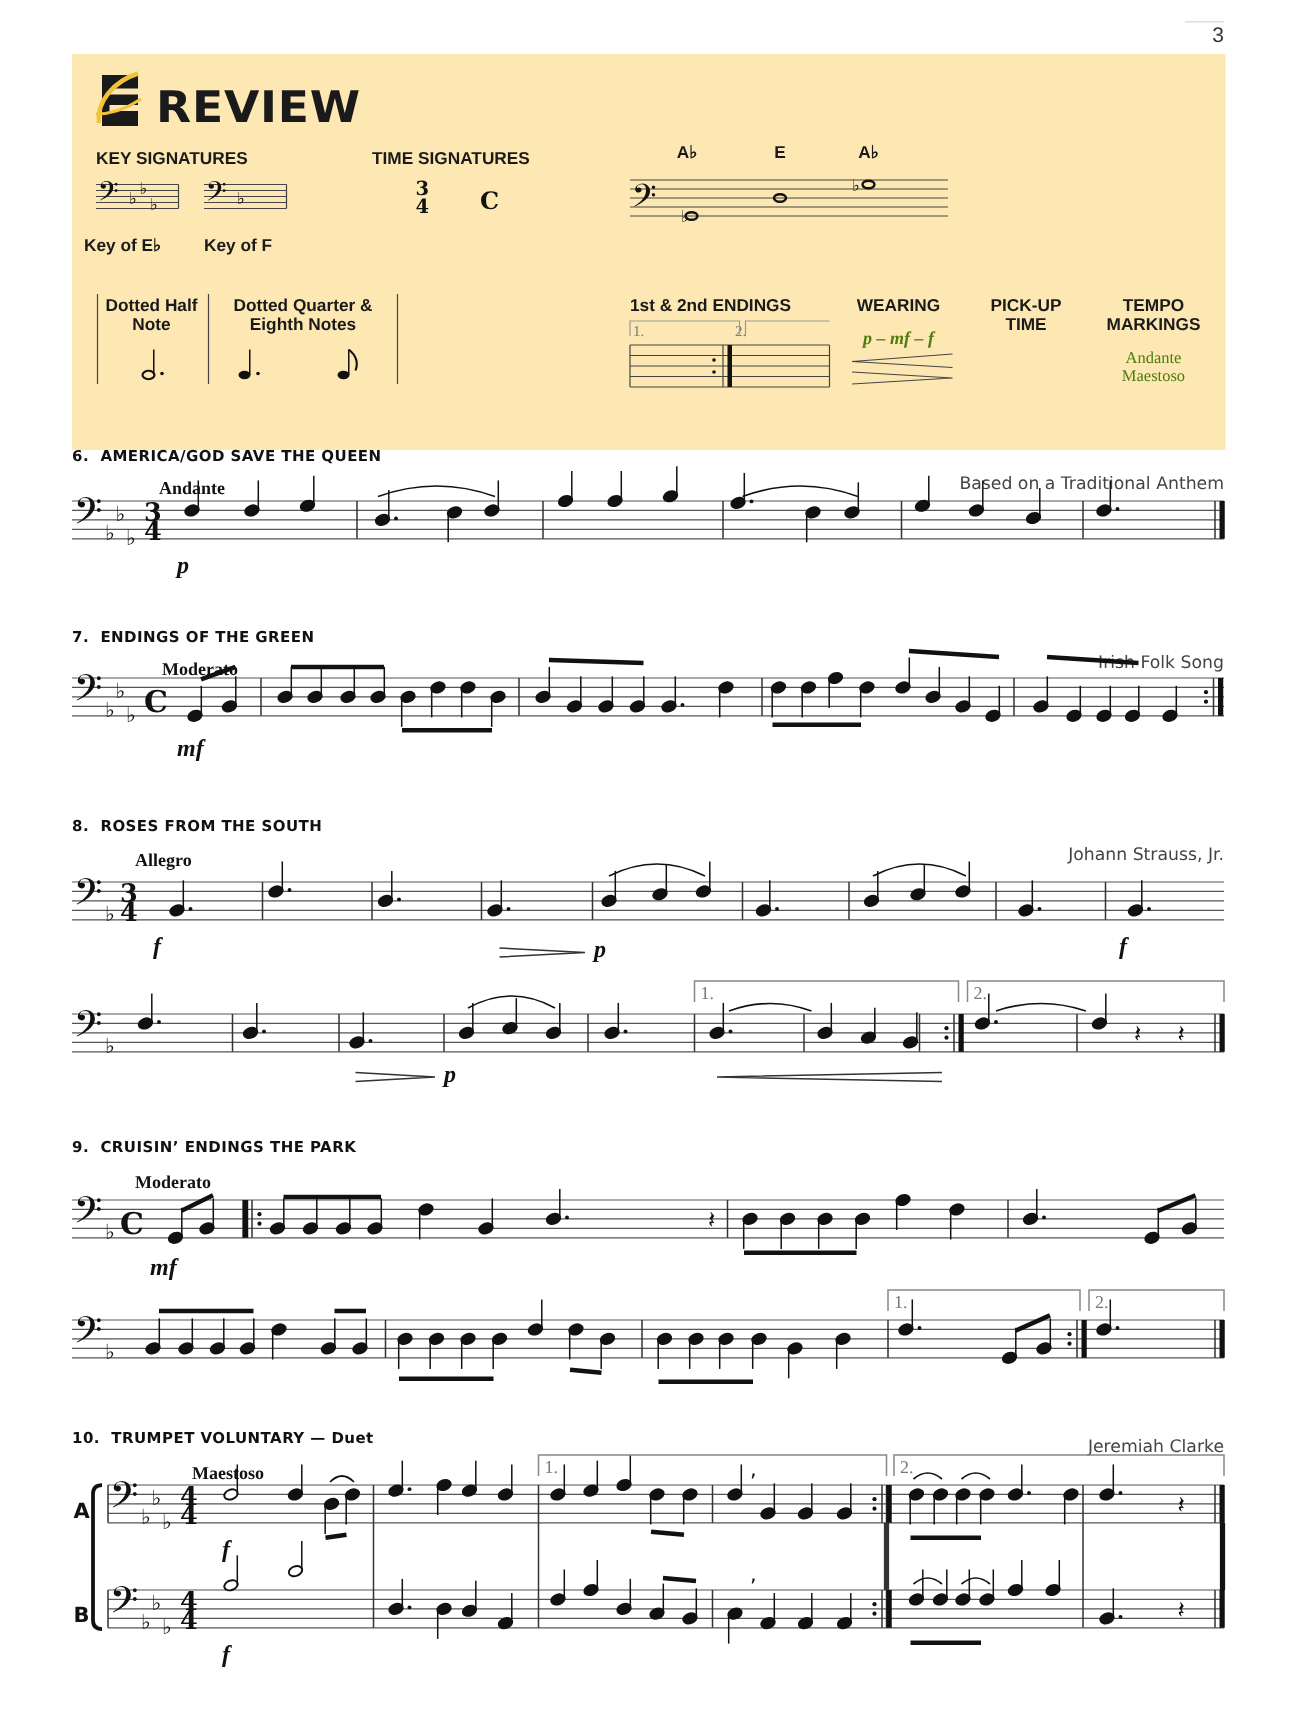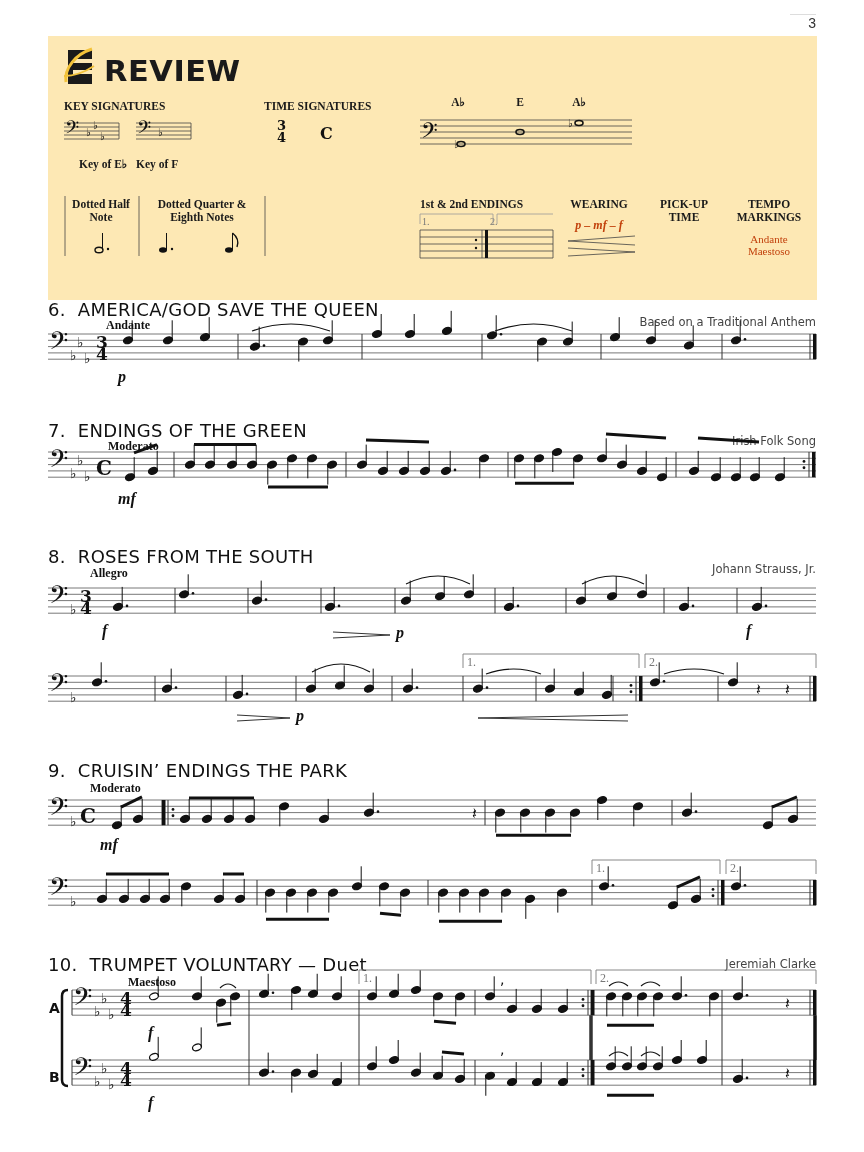--- a/index.html
+++ b/index.html
@@ -4,23 +4,23 @@
 <style>
   html,body{margin:0;padding:0;background:#ffffff;}
   body{width:864px;height:1152px;position:relative;overflow:hidden;font-family:"DejaVu Sans",sans-serif;color:#111;}
   .page-num{position:absolute;top:14px;left:790px;width:26px;text-align:right;font-family:"Liberation Sans",sans-serif;font-size:14px;color:#333;border-top:1px solid #ddd;}
   .review{position:absolute;left:48px;top:36px;width:769px;height:264px;background:#fde8b4;}
   .review .logo{position:absolute;left:14px;top:10px;width:34px;height:40px;}
   .review .logo .blk{position:absolute;left:6px;top:4px;width:24px;height:34px;background:#1a1a1a;}
   .review .logo .bar{position:absolute;left:11px;height:4px;width:19px;background:#fde8b4;}
   .review .logo .swoosh{position:absolute;left:0;top:0;width:34px;height:40px;}
   .review .title{position:absolute;left:56px;top:18px;font-family:"DejaVu Sans",sans-serif;font-weight:bold;font-size:29px;letter-spacing:0.5px;color:#1a1a1a;transform:scaleX(1.05);transform-origin:left;}
-  .rv-label{position:absolute;font-family:Liberation Serif, serif;font-weight:bold;font-size:11.5px;color:#1a1a1a;text-align:center;line-height:13px;}
-  .rv-small{position:absolute;font-family:"Liberation Serif",serif;font-size:11px;color:#c2410c;text-align:center;line-height:12px;}
-  .piece-title{position:absolute;left:48px;font-family:"DejaVu Sans",sans-serif;font-weight:normal;font-size:18px;color:#111;letter-spacing:0.3px;}
+  .rv-label{position:absolute;font-family:Liberation Sans, sans-serif;font-weight:bold;font-size:11.5px;color:#1a1a1a;text-align:center;line-height:13px;}
+  .rv-small{position:absolute;font-family:"Liberation Serif",serif;font-size:11px;color:#4d7c0f;text-align:center;line-height:12px;}
+  .piece-title{position:absolute;left:48px;font-family:"DejaVu Sans",sans-serif;font-weight:bold;font-size:10px;color:#111;letter-spacing:0.3px;}
   .composer{position:absolute;right:48px;font-family:"DejaVu Sans",sans-serif;font-size:11.5px;color:#444;margin-left:20px;}
   .tempo{position:absolute;font-family:"Liberation Serif",serif;font-weight:bold;font-size:12px;color:#111;}
   .part-label{position:absolute;left:49px;font-family:"DejaVu Sans",sans-serif;font-weight:bold;font-size:14px;}
   svg.staff{position:absolute;left:0;top:0;overflow:visible;}
   .dyn{font-family:"Liberation Serif",serif;font-style:italic;font-weight:bold;}
 </style>
 </head>
 <body>
 
 <div class="page-num">3</div>
@@ -31,22 +31,22 @@
     <div class="bar" style="top:13px"></div>
     <div class="bar" style="top:24px"></div>
     <svg class="swoosh" viewBox="0 0 34 40">
         <path d="M4 36 C 2 22, 14 8, 30 3" stroke="#f2c23a" stroke-width="3" fill="none"></path>
         <path d="M2 30 C 10 30, 20 28, 32 20" stroke="#f2c23a" stroke-width="2" fill="none"></path>
       </svg>
   </div>
   <div class="title">REVIEW</div>
 
   <div class="rv-label" style="left:16px;top:64px;text-align:left">KEY SIGNATURES</div>
-  <div class="rv-label" style="left:216px;top:64px;text-align:left">TIME SIGNATURES</div>
-  <div class="rv-label" style="left:31px;top:122px;text-align:left">Key of E♭</div>
+  <div class="rv-label" style="left:200px;top:64px;text-align:left">TIME SIGNATURES</div>
+  <div class="rv-label" style="left:8px;top:122px;text-align:left">Key of E♭</div>
   <div class="rv-label" style="left:88px;top:122px;text-align:right">Key of F</div>
 
   <div class="rv-label" style="left:400px;top:60px;width:20px">A♭</div>
   <div class="rv-label" style="left:462px;top:60px;width:20px">E</div>
   <div class="rv-label" style="left:521px;top:60px;width:20px">A♭</div>
 
   <div class="rv-label" style="left:20px;top:162px;width:66px">Dotted Half Note</div>
   <div class="rv-label" style="left:96px;top:162px;width:116px">Dotted Quarter &amp; Eighth Notes</div>
 
   <div class="rv-label" style="left:372px;top:162px;text-align:left">1st &amp; 2nd ENDINGS</div>

